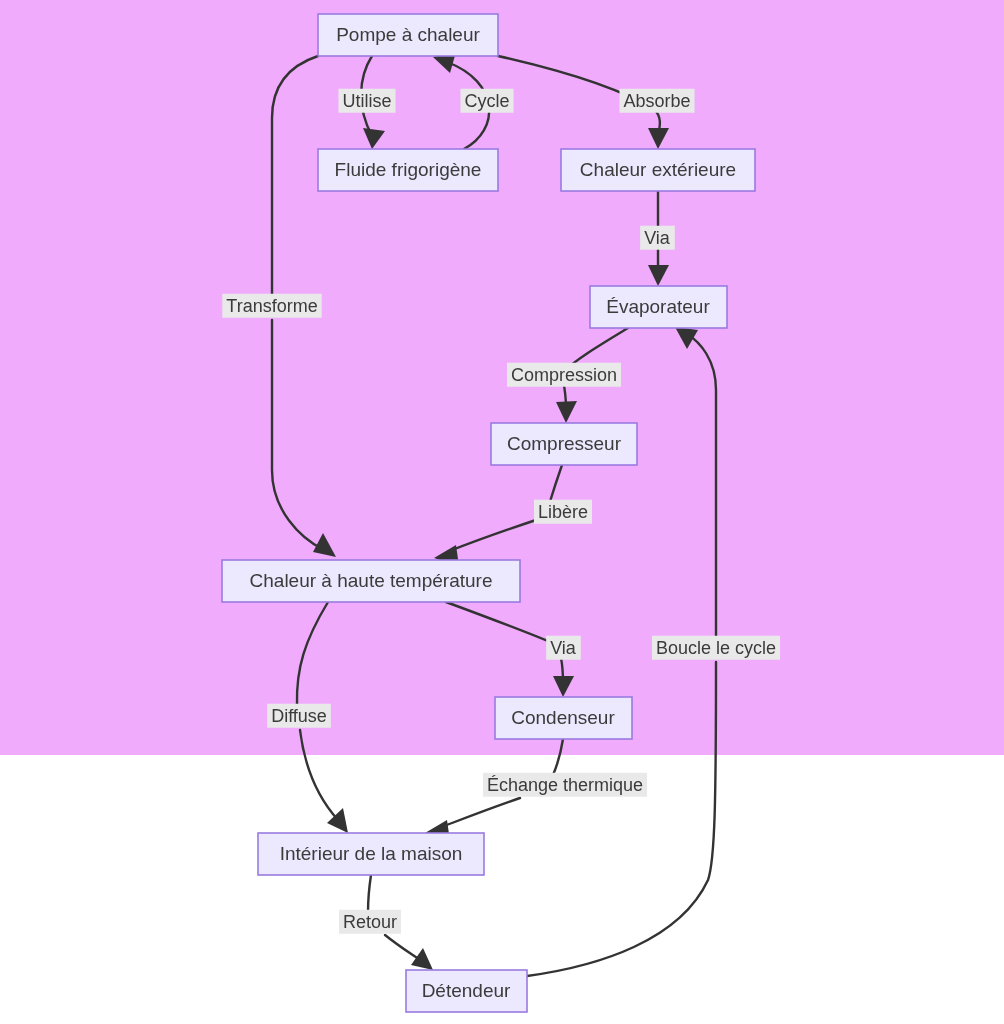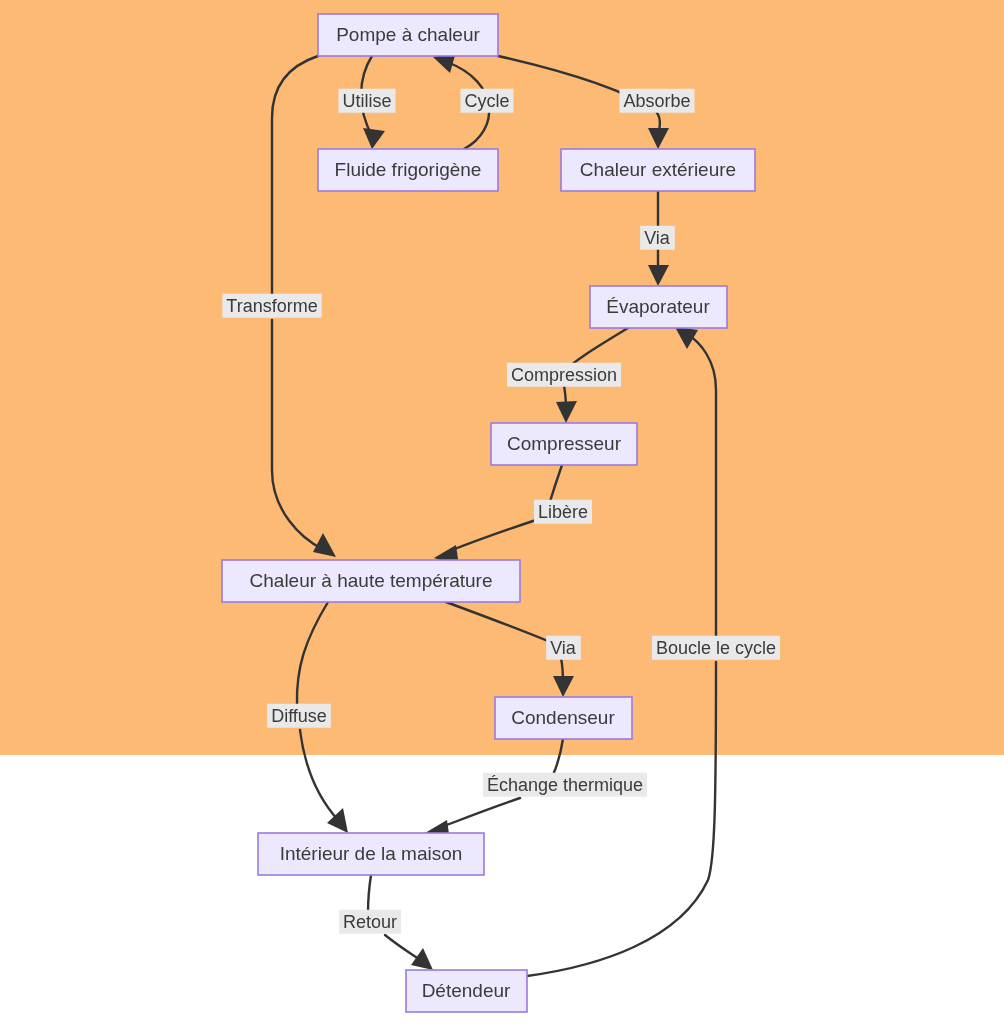--- a/index.html
+++ b/index.html
@@ -10,21 +10,21 @@
   body {
     width: 1004px;
     height: 1024px;
     font-family: "Liberation Sans", sans-serif;
     overflow: hidden;
   }
   #diagram-root {
     position: relative;
     width: 1004px;
     height: 755px;
-    background: #fdba74;
+    background: #f0abfc;
   }
   svg.flow {
     position: absolute;
     top: 0;
     left: 0;
     width: 1004px;
     height: 1024px;
     display: block;
   }
   .edge-path {

